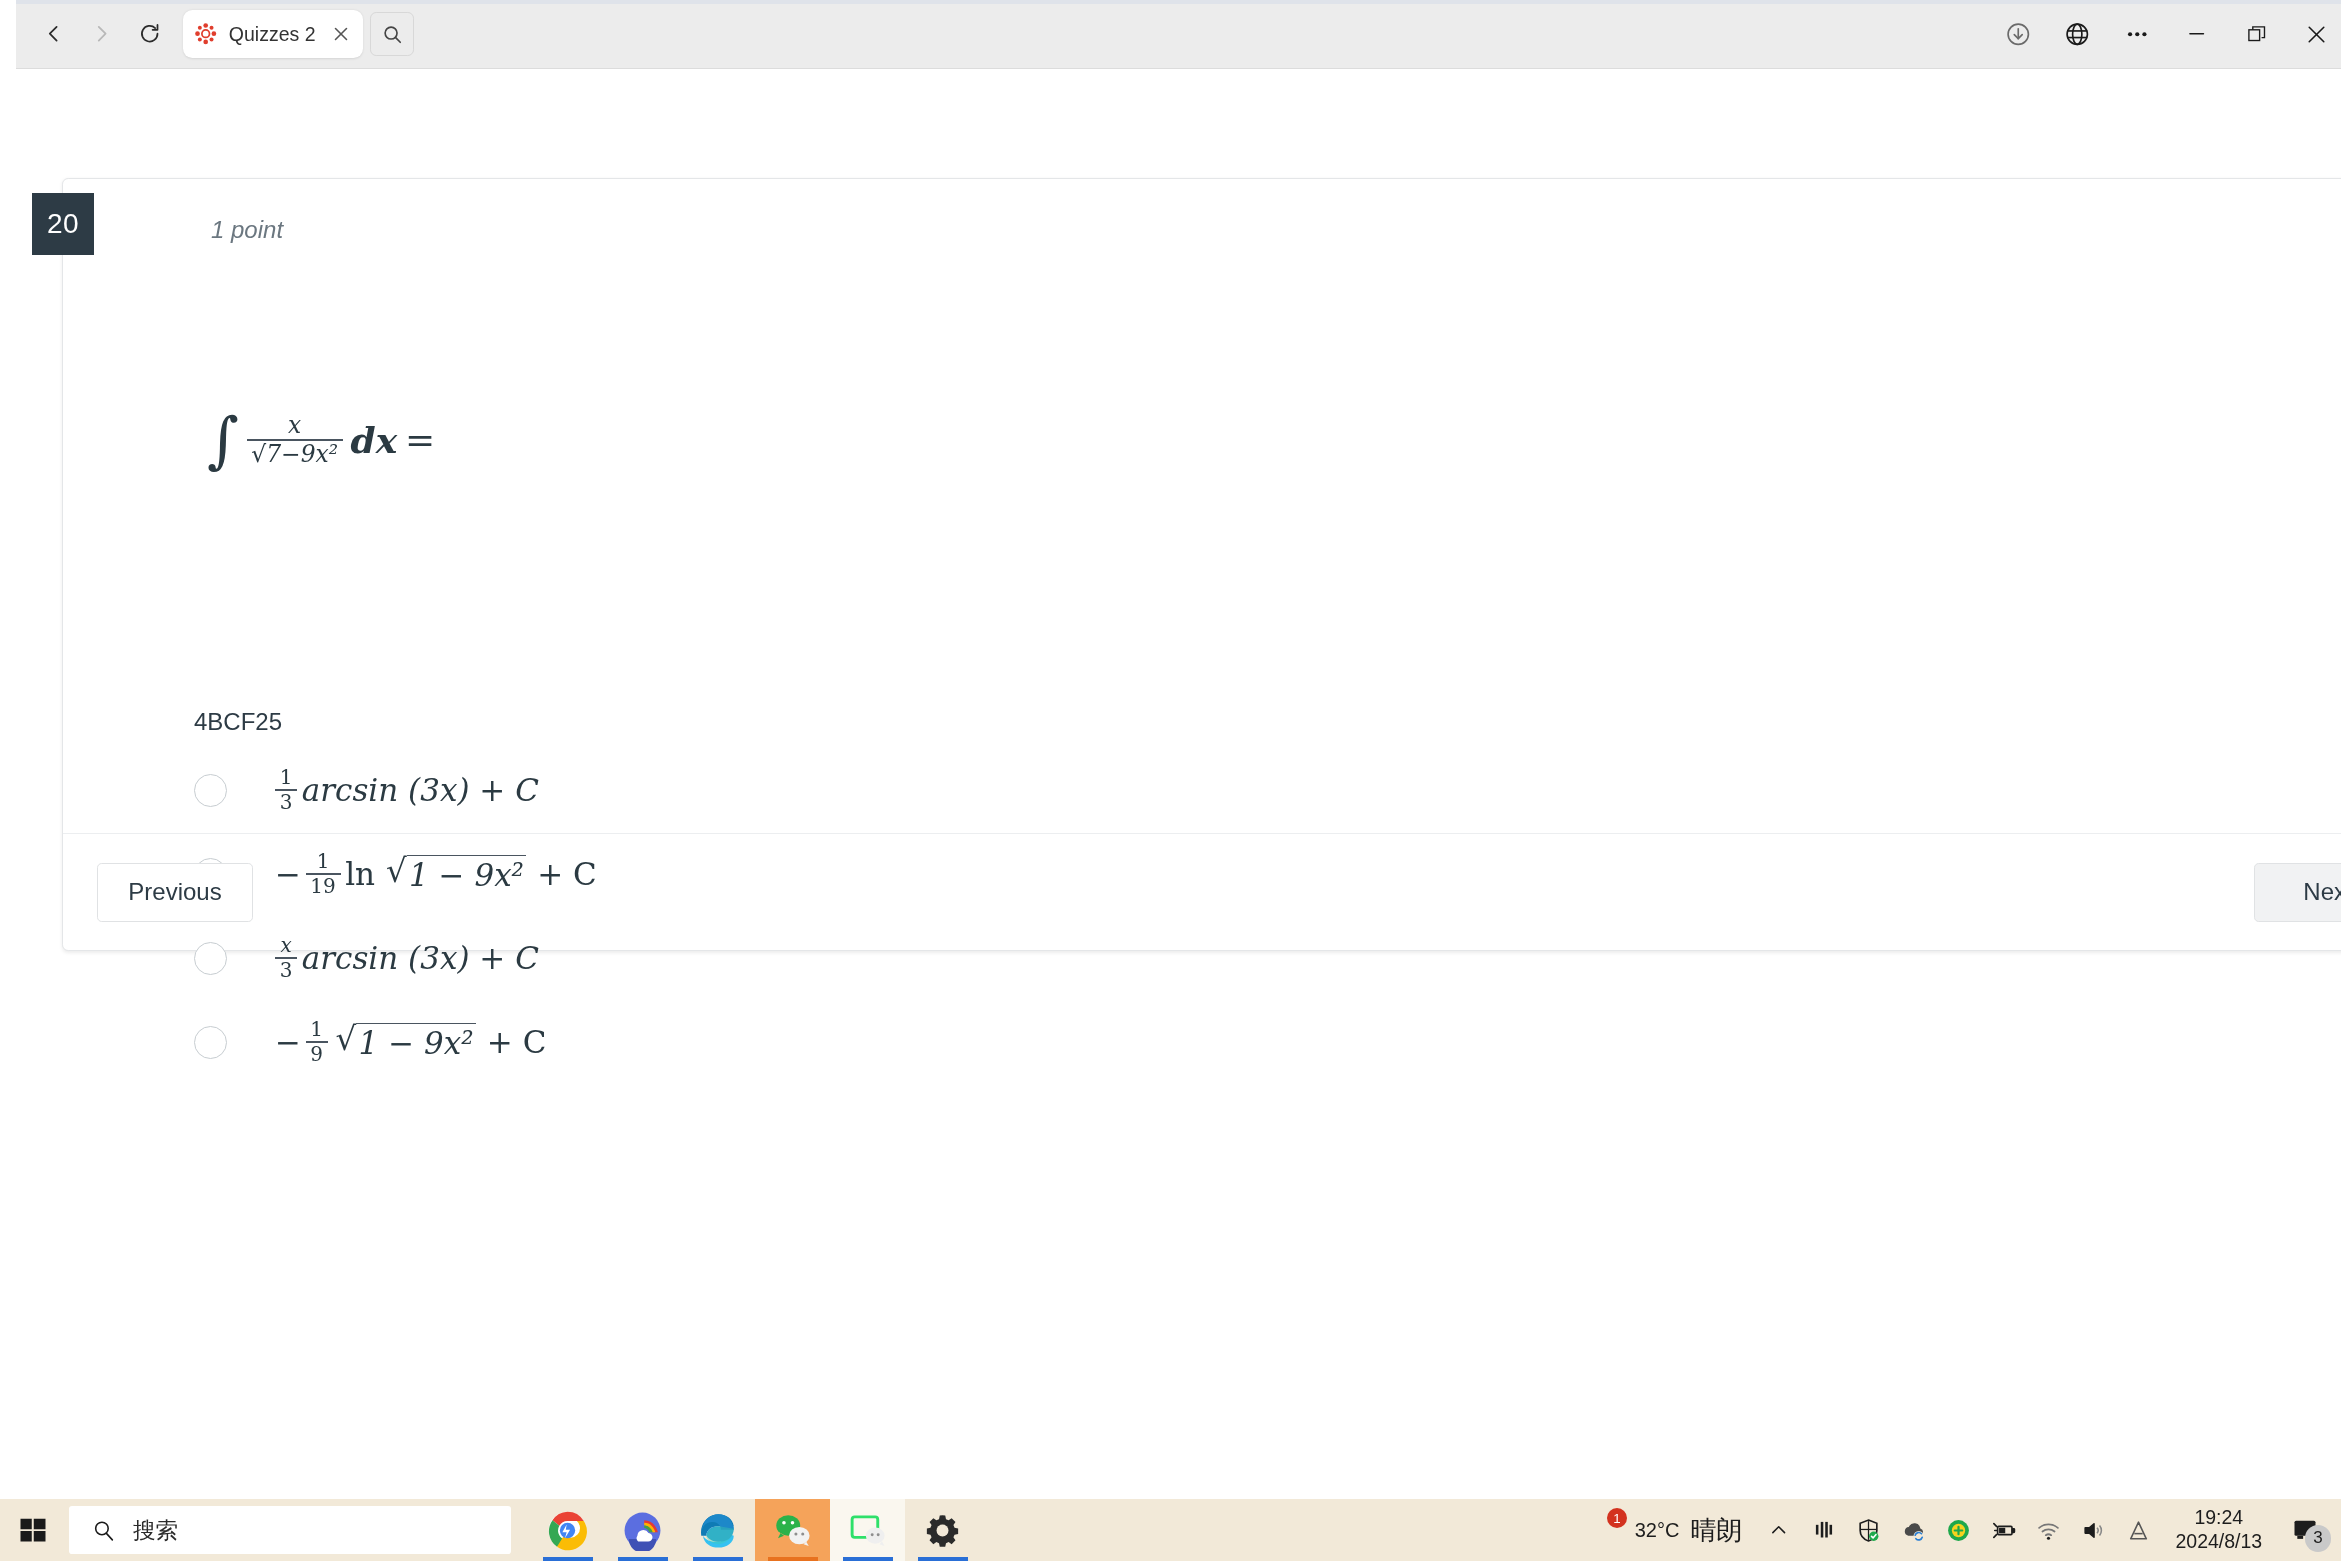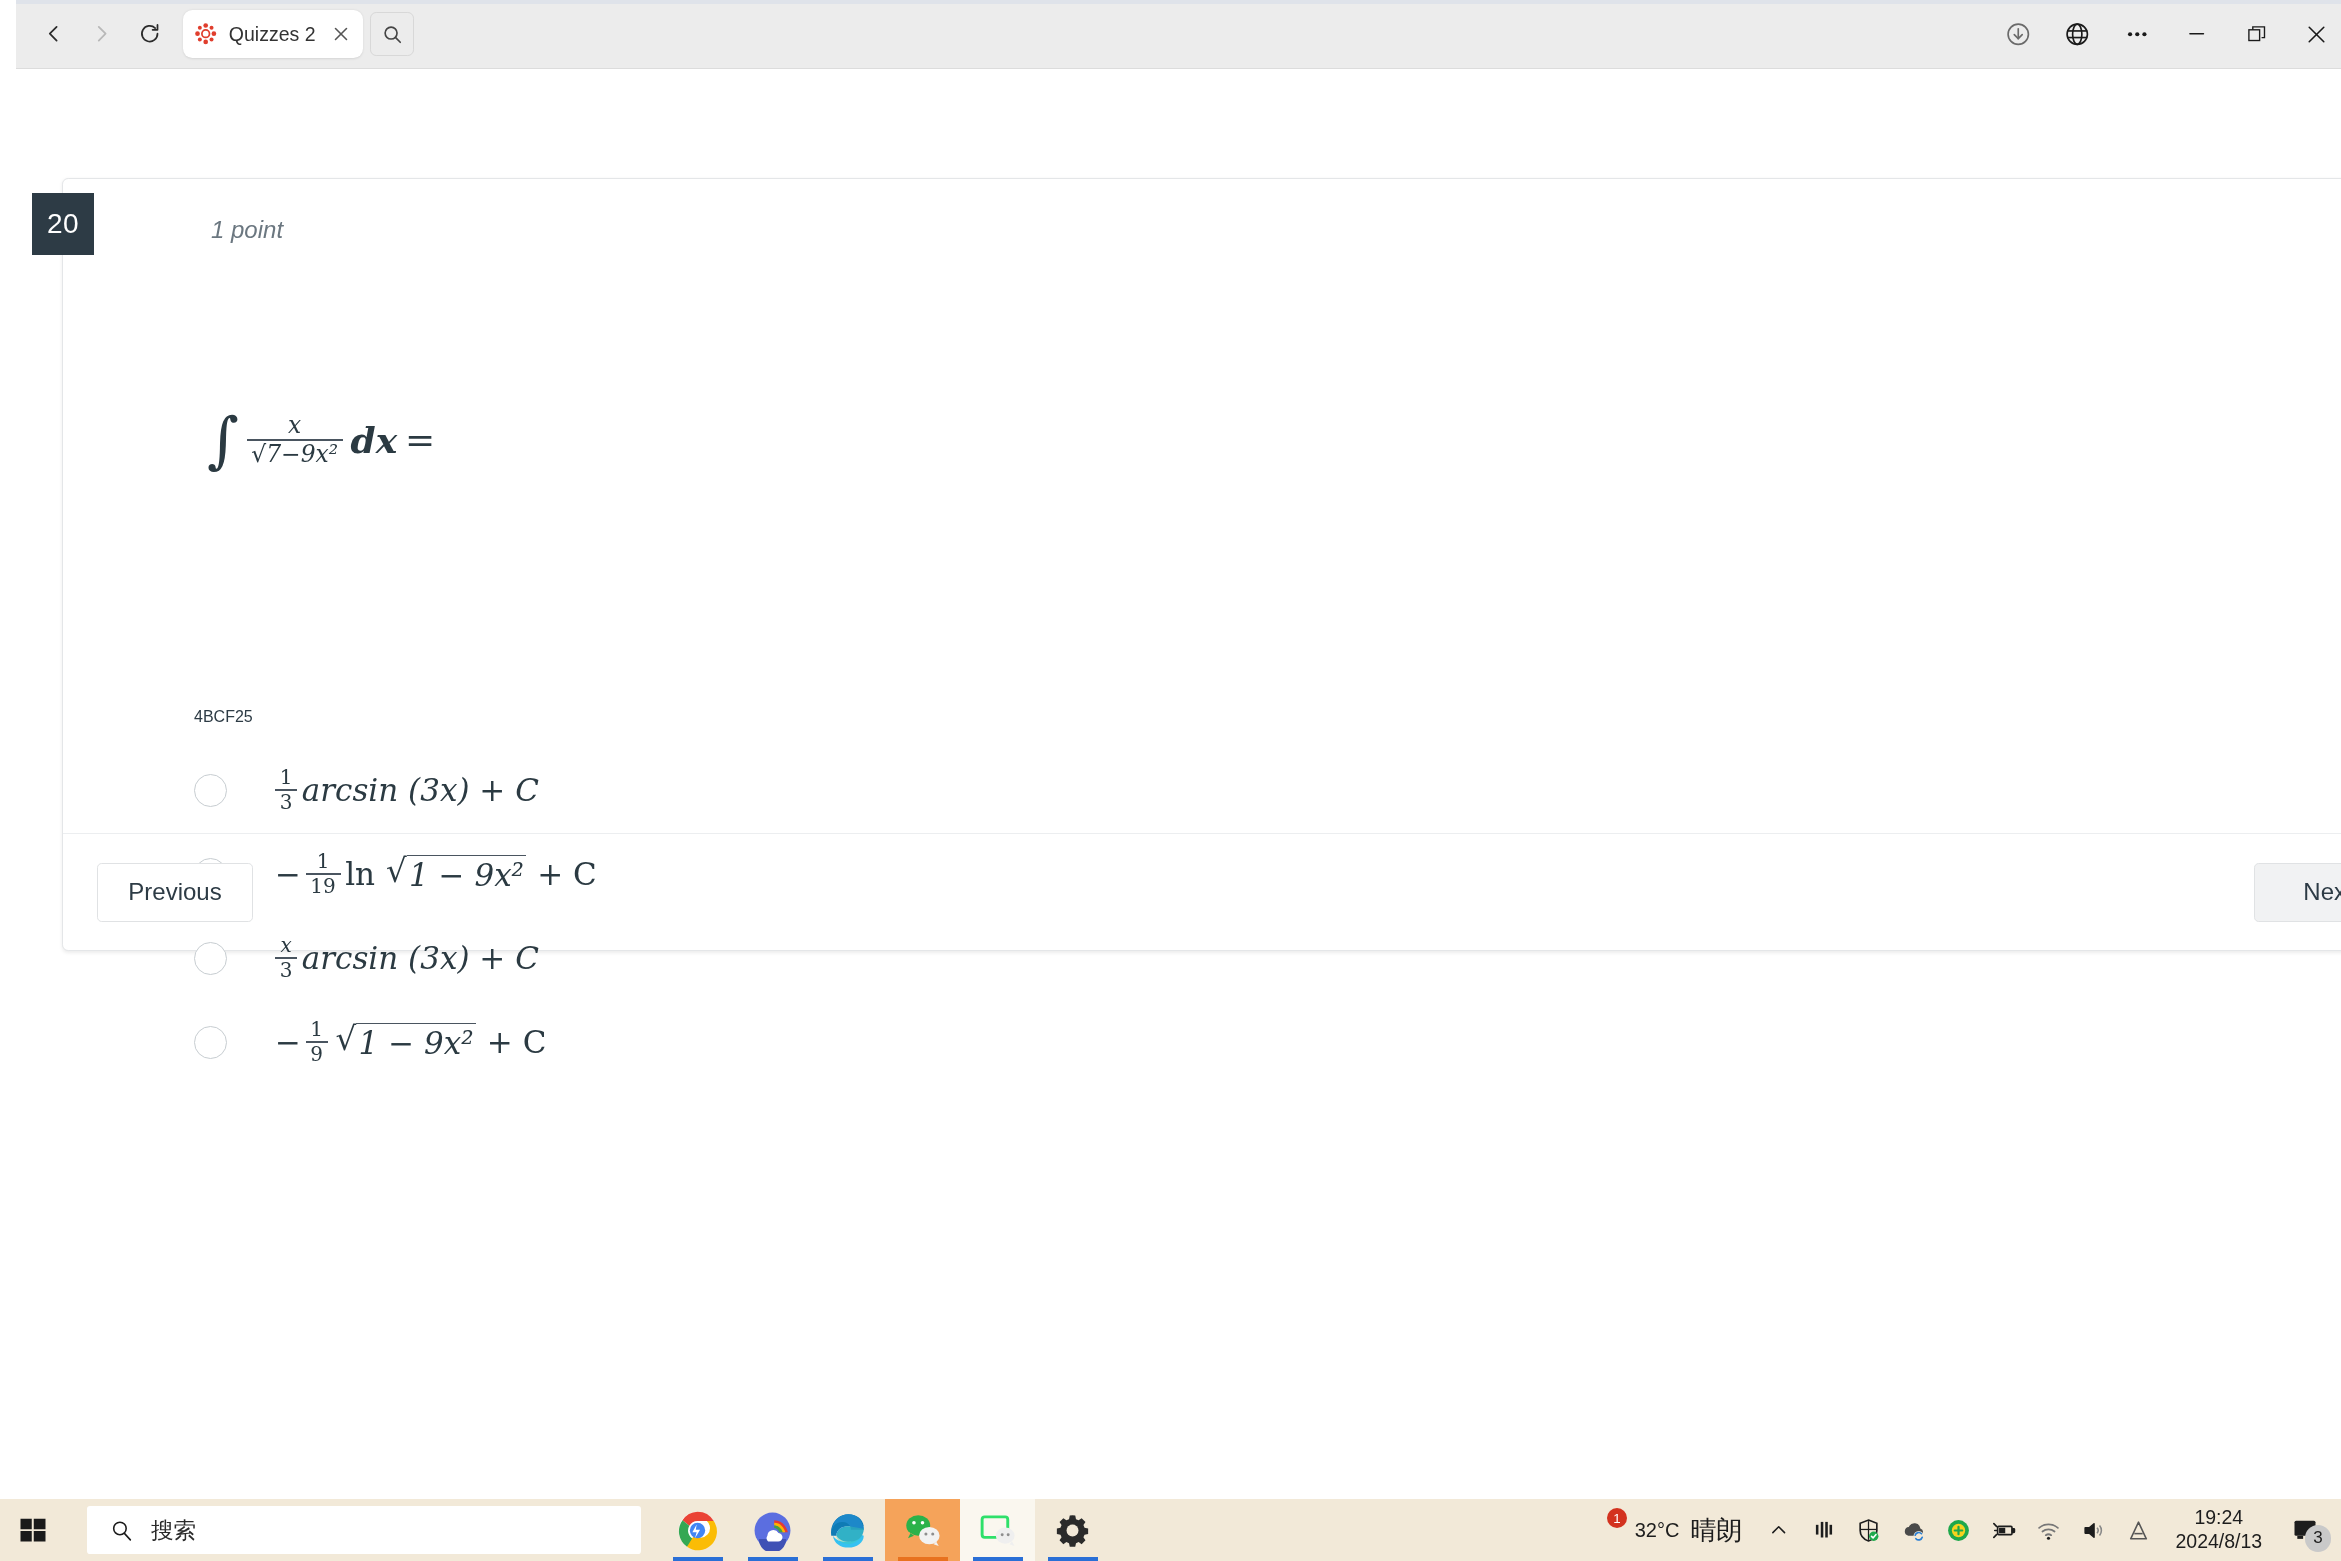--- a/index.html
+++ b/index.html
@@ -91,21 +91,21 @@
   .frac .den{ padding:0 4.7px; }
   .frac .bar{
     width:100%; height:1.6px; background:#4a5560; margin:1.6px 0;
   }
   .sqrt{ display:inline-flex; align-items:flex-start; }
   .sqrt .radical{ font-size:1.05em; line-height:1; }
   .sqrt .radicand{ border-top:1.6px solid #4a5560; padding:1.6px 2.3px 0 2.3px; }
 
   #answer-code{
     position:absolute; left:131px; top:428px;
-    font-size:16px; color:#2D3B45; font-family:"Liberation Sans", sans-serif;
+    font-size:24px; color:#2D3B45; font-family:"Liberation Sans", sans-serif;
   }
 
   #answers-list{ position:absolute; left:131px; top:468px; width:2030px; }
   .answer-row{
     display:flex; align-items:center; height:84px; gap:48px;
   }
   .answer-radio{
     width:33px; height:33px; border:1.6px solid #c7cdd1; border-radius:50%;
     background:#ffffff; flex:none;
   }
@@ -128,22 +128,22 @@
 
   
   #taskbar{
     position:absolute; left:0; bottom:0; width:2342px; height:62px;
     background:#f2e9d8; display:flex; align-items:center;
   }
   #start-button{
     width:66px; height:62px; display:flex; align-items:center; justify-content:center;
   }
   #taskbar-search{
-    width:554px; height:48px; background:#ffffff; border-radius:3.1px;
-    display:flex; align-items:center; gap:17px; padding:0 22px; margin-left:21px;
+    width:442px; height:48px; background:#ffffff; border-radius:3.1px;
+    display:flex; align-items:center; gap:17px; padding:0 22px; margin-left:3px;
   }
   #taskbar-search-label{ font-size:22.6px; color:#2b2b2b; }
   #taskbar-apps{ display:flex; align-items:center; margin-left:19px; height:62px; }
   .taskbar-app{
     width:75px; height:62px; display:flex; align-items:center; justify-content:center;
     position:relative;
   }
   .taskbar-app .underline{
     position:absolute; bottom:0; left:12.5px; width:50px; height:3.9px; background:#2a6fd6;
   }

